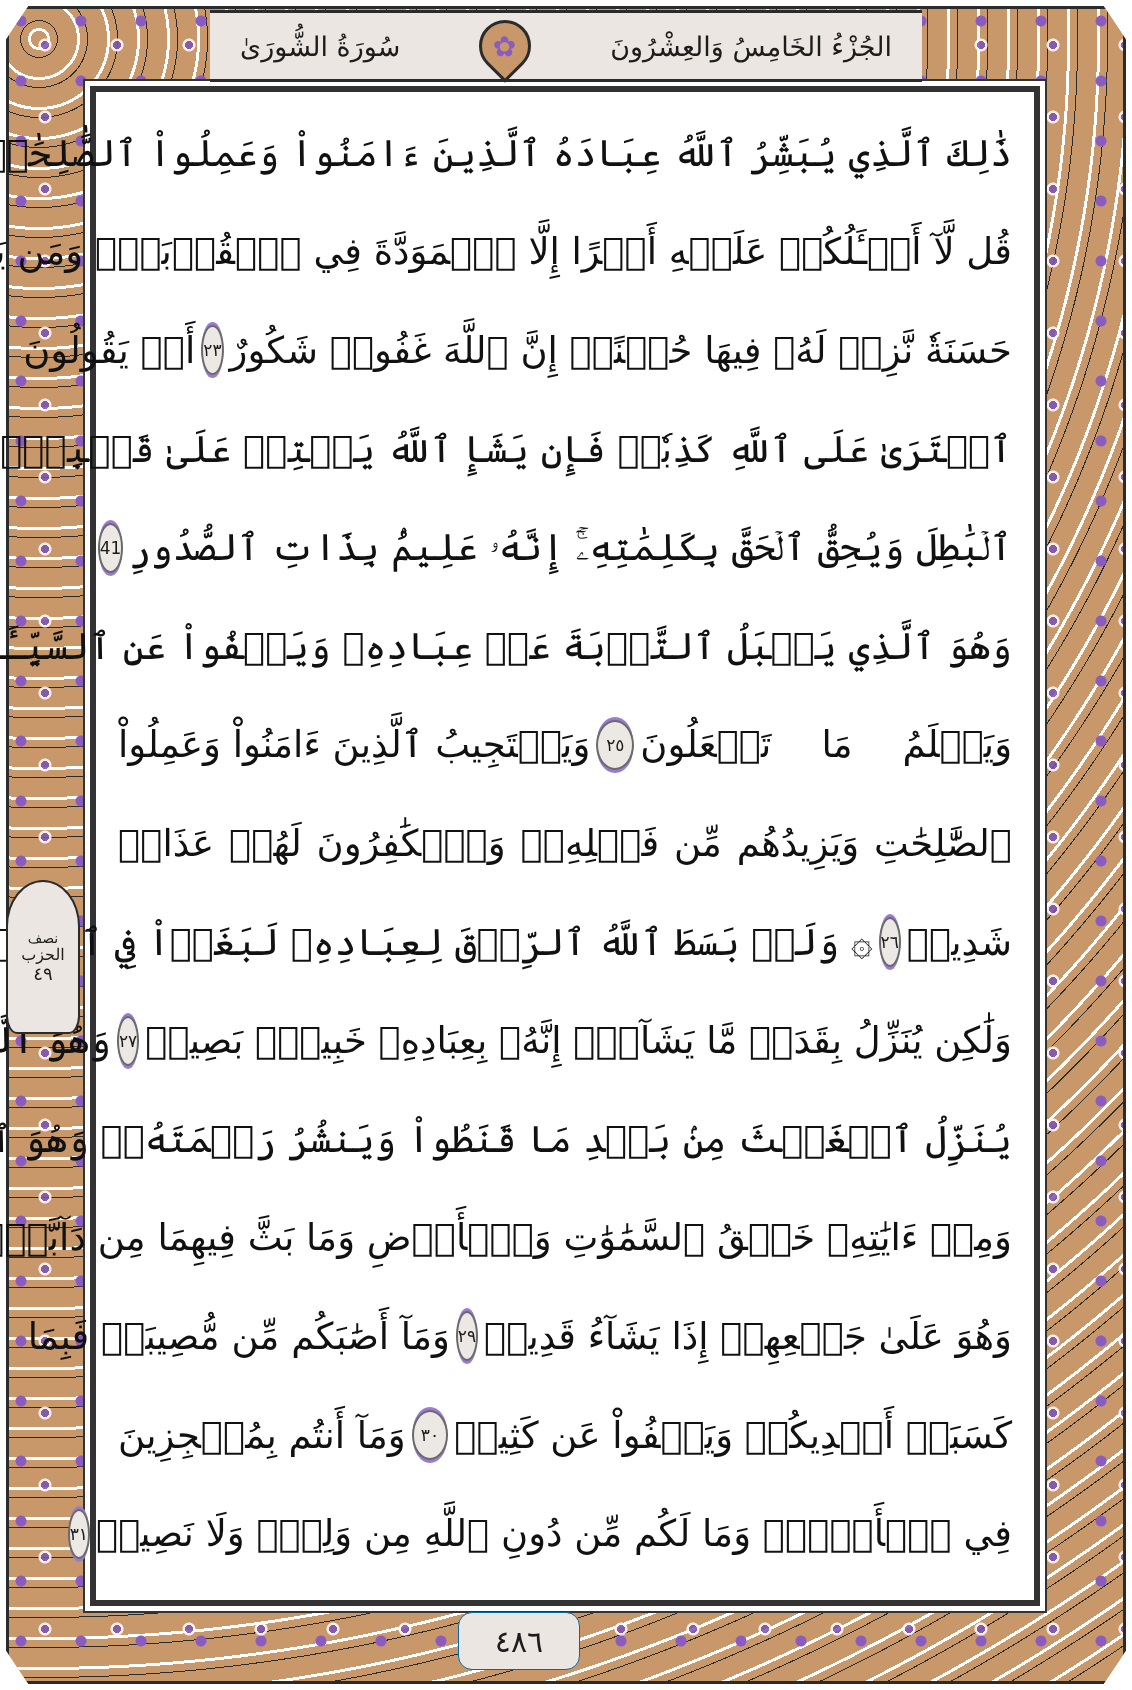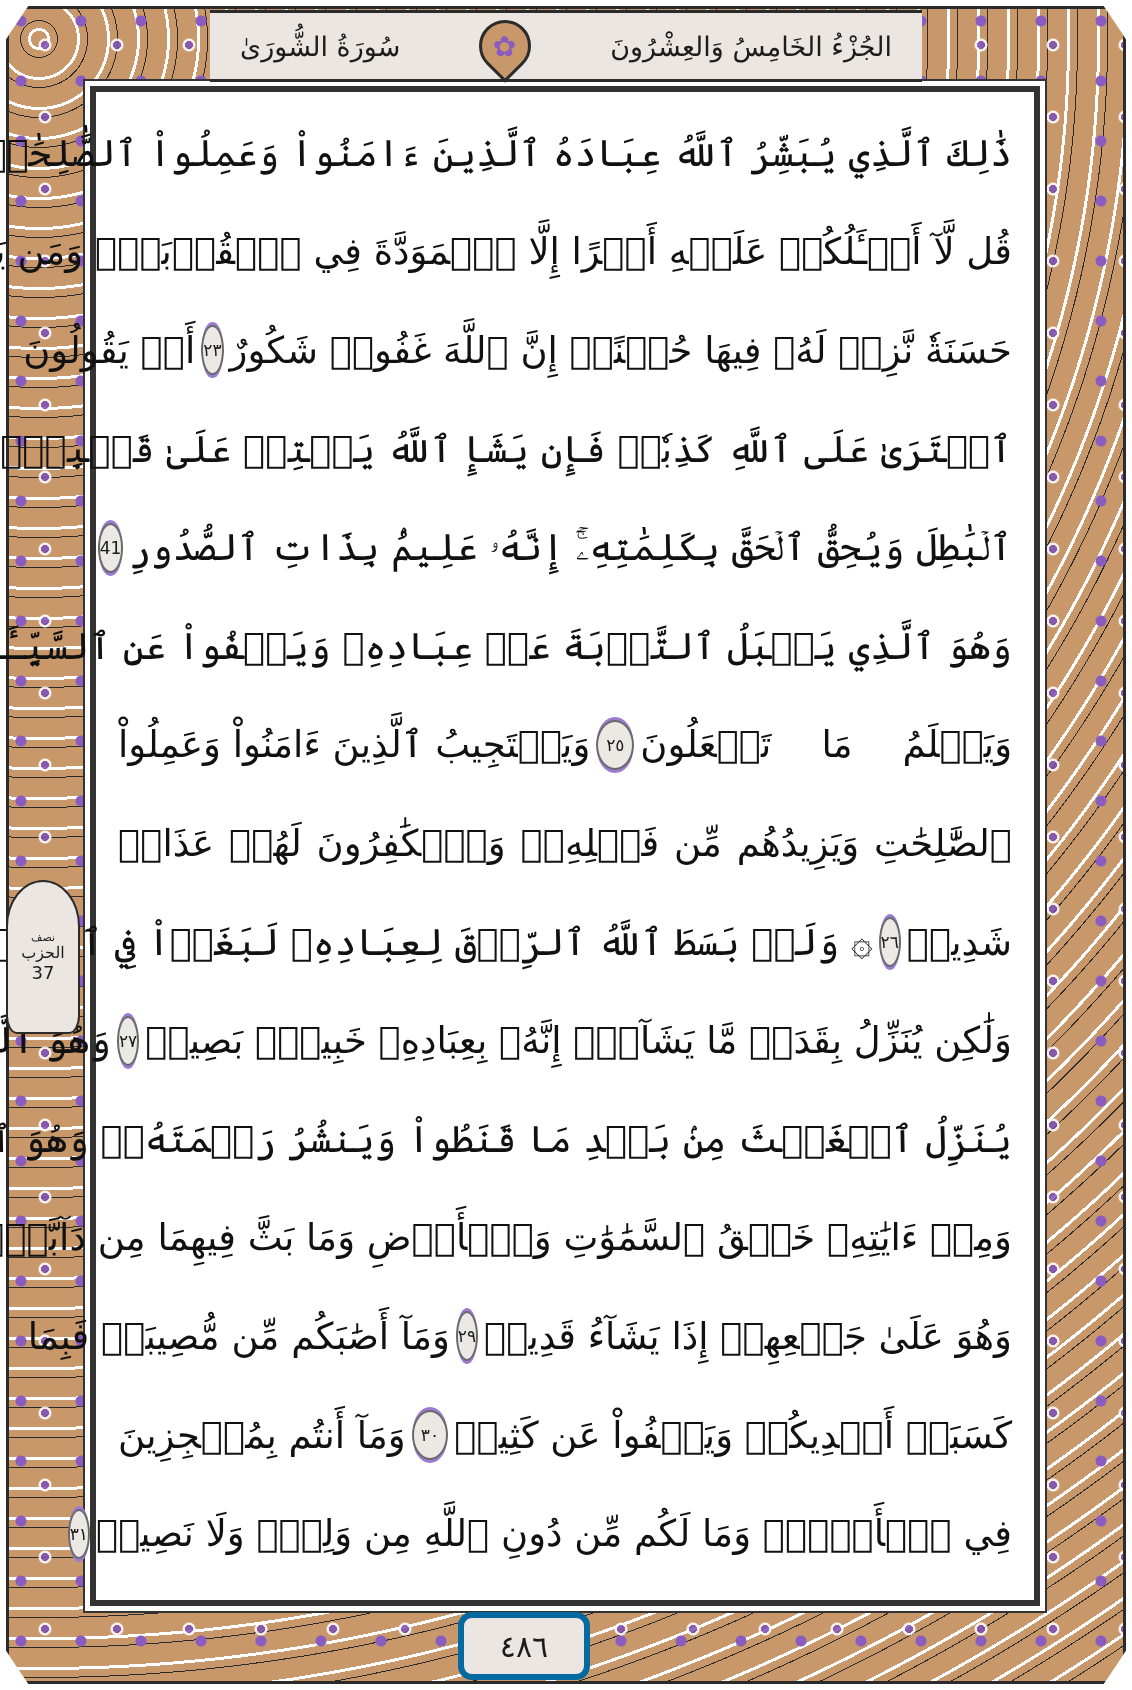--- a/index.html
+++ b/index.html
@@ -70,28 +70,28 @@
   }
 
   
   .hizb {
     position:absolute; left:6px; top:880px; width:70px; height:150px; z-index:3;
     background:#ebe6e1; border:2px solid #2b2b2b;
     border-radius:40px 40px 12px 12px / 50px 50px 20px 20px;
     display:flex; flex-direction:column; align-items:center; justify-content:center;
     font-family:"DejaVu Serif", serif; color:#1c1c1c;
   }
-  .hizb .t1 { font-size:11px; }
+  .hizb .t1 { font-size:14px; }
   .hizb .t2 { font-size:16px; line-height:1.1; }
   .hizb .t3 { font-size:18px; font-family:"DejaVu Sans", sans-serif; }
 
   
   .page-num {
     position:absolute; left:458px; top:1612px; width:120px; height:56px; z-index:3;
-    background:#ebe6e1; border:6px solid #0369a1; border-radius:14px;
+    background:#ebe6e1; border:1px solid #0369a1; border-radius:14px;
     display:flex; align-items:center; justify-content:center;
     font-family:"DejaVu Sans", sans-serif; font-size:30px; color:#1c1c1c; direction:rtl;
   }
 </style>
 </head>
 <body>
 
 <div class="frame"></div>
 
 <div class="header">
@@ -100,21 +100,21 @@
     <div class="petal">
         <span class="flower">✿</span>
       </div>
   </div>
   <span class="header-title">سُورَةُ الشُّورَىٰ</span>
 </div>
 
 <div class="hizb">
   <span class="t1">نصف</span>
   <span class="t2">الحزب</span>
-  <span class="t3">37</span>
+  <span class="t3">٤٩</span>
 </div>
 
 <div class="panel">
   <div class="lines">
     <div class="line">
         <span class="txt">ذَٰلِكَ ٱلَّذِي يُبَشِّرُ ٱللَّهُ عِبَادَهُ ٱلَّذِينَ ءَامَنُواْ وَعَمِلُواْ ٱلصَّٰلِحَٰتِۗ</span>
       </div>
     <div class="line">
         <span class="txt">قُل لَّآ أَسۡـَٔلُكُمۡ عَلَيۡهِ أَجۡرًا إِلَّا ٱلۡمَوَدَّةَ فِي ٱلۡقُرۡبَىٰۗ وَمَن يَقۡتَرِفۡ</span>
       </div>

